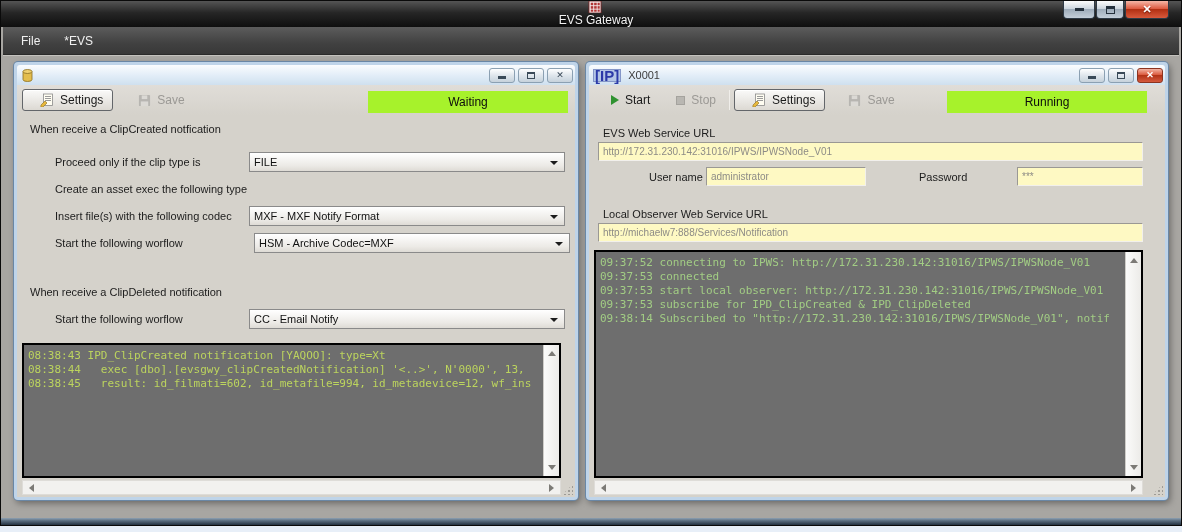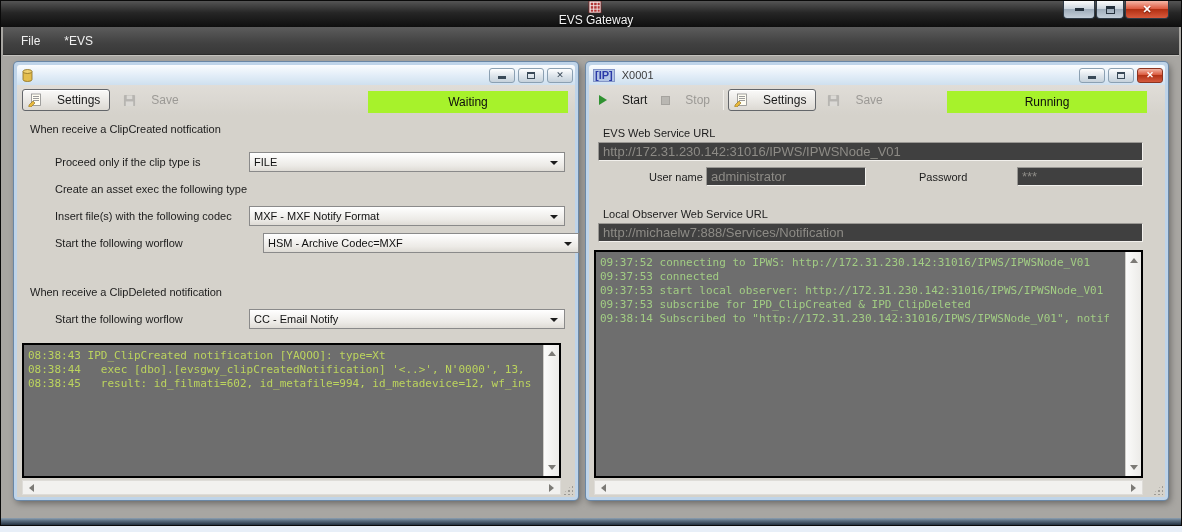--- a/index.html
+++ b/index.html
@@ -39,58 +39,58 @@
     background:linear-gradient(#ffffff,#dfe6ec 50%,#c6d2dc); margin-left:3px;
     display:flex; align-items:center; justify-content:center; color:#3a4a58; font-size:9px; }
   .cbtn.close-red { background:linear-gradient(#f3b3a2,#da5a3e 45%,#b33418 50%,#d55a3e); border-color:#8c3420; color:#fff; font-weight:bold; }
   .cglyph-min { width:8px; height:3px; background:#3a4a58; margin-top:5px; }
   .cglyph-max { width:8px; height:7px; border:1px solid #3a4a58; border-top:2px solid #3a4a58; }
   .child-body { position:relative; background:#d5d2cb; height:calc(100% - 20px);
     box-shadow:inset 0 1px 0 #e6e3de; }
 
   
   .toolstrip { position:absolute; left:0; top:0; right:0; height:30px; background:linear-gradient(#e0ddd8,#d5d2cb); display:flex; align-items:center; padding-left:5px; }
-  .tool-btn { display:inline-flex; align-items:center; gap:15px; height:22px; padding:0 9px 0 5px; font-size:12px; color:#1a1a1a; }
+  .tool-btn { display:inline-flex; align-items:center; gap:6px; height:22px; padding:0 9px 0 17px; font-size:12px; color:#1a1a1a; }
   .tool-btn.pressed { border:1px solid #63666a; border-radius:3px; background:linear-gradient(#fafaf9,#dcd9d3); box-shadow:inset 0 1px 0 #fff; }
   .tool-btn.disabled { color:#9b9995; }
   .tool-sep { width:1px; height:20px; background:#9a9894; border-right:1px solid #f0eeea; margin:0 4px; }
   .play-tri { width:0; height:0; border-top:5px solid transparent; border-bottom:5px solid transparent; border-left:8px solid #2f9230; }
   .stop-sq { width:9px; height:9px; background:#b9b7b2; border:1px solid #a5a39e; }
 
   
   .statusbar { position:absolute; top:6px; width:200px; height:22px; background:#a7f22b;
     display:flex; align-items:center; justify-content:center; font-size:12px; color:#0c0c0c;margin-left:11px; }
 
   
   .flabel { position:absolute; color:#1c1c1c; font-size:11px; white-space:nowrap; }
   .combo { position:absolute; width:316px; height:20px; border:1px solid #8a8a8a;
     background:linear-gradient(#ffffff,#eceae6 70%,#dedbd5); display:flex; align-items:center; padding-left:4px; font-size:11px; color:#111; }
   .combo-arrow { position:absolute; right:6px; top:8px; width:0; height:0;
     border-left:4px solid transparent; border-right:4px solid transparent; border-top:4px solid #1c1c1c; }
   .tb { position:absolute; height:19px; border:1px solid; border-color:#9a9894 #f2f0ec #f2f0ec #9a9894;
-    background:#404040; color:#8d8b86; font-family:"Liberation Sans",sans-serif; font-size:13px; padding:0 4px; outline:none; }
+    background:#fef9c3; color:#8d8b86; font-family:"Liberation Sans",sans-serif; font-size:10px; padding:0 4px; outline:none; }
 
   
   .logbox { position:absolute; background:#6e6e6e; border:2px solid #000000; overflow:hidden; }
   .logbox pre { font-family:"DejaVu Sans Mono","Liberation Mono",monospace; font-size:11px; line-height:14px;
     padding:4px 20px 4px 4px; white-space:pre; }
   .left-log-text  { color:#bcd45e; }
   .right-log-text { color:#a2cd84; }
   .vscroll { position:absolute; right:0; top:0; bottom:0; width:16px;
     background:linear-gradient(90deg,#fbfbfa,#ecebe8); border-left:1px solid #cfcdc9; }
   .arr-up   { position:absolute; left:4px; top:6px; width:0; height:0; border-left:4px solid transparent; border-right:4px solid transparent; border-bottom:5px solid #7c7a76; }
   .arr-down { position:absolute; left:4px; bottom:6px; width:0; height:0; border-left:4px solid transparent; border-right:4px solid transparent; border-top:5px solid #7c7a76; }
   .hscroll { position:absolute; height:15px; background:#f2f1ef; border:1px solid #dedcd8; }
   .arr-left  { position:absolute; left:6px; top:3px; width:0; height:0; border-top:4px solid transparent; border-bottom:4px solid transparent; border-right:5px solid #7c7a76; }
   .arr-right { position:absolute; right:6px; top:3px; width:0; height:0; border-top:4px solid transparent; border-bottom:4px solid transparent; border-left:5px solid #7c7a76; }
   .grip { position:absolute; right:2px; bottom:2px; width:11px; height:11px;
     background-image:radial-gradient(#979590 32%,transparent 34%); background-size:4px 4px; background-position:1px 1px;
     clip-path:polygon(100% 0,100% 100%,0 100%); opacity:.9; }
 
-  .ip-icon { margin-left:4px; background:#b4c6e6; border:1px solid #8496c8; color:#2b3aa8; font-weight:bold; font-size:11px; padding:0 1px; line-height:11px; }
+  .ip-icon { margin-left:4px; background:#b4c6e6; border:1px solid #8496c8; color:#2b3aa8; font-weight:bold; font-size:15px; padding:0 1px; line-height:11px; }
   .db-icon { width:11px; height:13px; margin-left:5px; }
 </style>
 </head>
 <body>
 
 <div class="app">
 
   <div class="titlebar">
     <svg class="app-icon" viewBox="0 0 14 14">
       <rect x="0" y="0" width="14" height="14" fill="#f4eeee" stroke="#7a2424"></rect>
@@ -181,21 +181,21 @@
 
     <div class="flabel" style="left:38px; top:98px;">Create an asset exec the following type</div>
 
     <div class="flabel" style="left:38px; top:125px;">Insert file(s) with the following codec</div>
     <div class="combo" style="left:232px; top:121px;">
       <span>MXF - MXF Notify Format</span>
       <span class="combo-arrow"></span>
     </div>
 
     <div class="flabel" style="left:38px; top:152px;">Start the following worflow</div>
-    <div class="combo" style="left:246px; top:148px;text-align:right;">
+    <div class="combo" style="left:237px; top:148px;text-align:right;">
       <span>HSM - Archive Codec=MXF</span>
       <span class="combo-arrow"></span>
     </div>
 
     <div class="flabel" style="left:13px; top:201px;">When receive a ClipDeleted notification</div>
 
     <div class="flabel" style="left:38px; top:228px;">Start the following worflow</div>
     <div class="combo" style="left:232px; top:224px;">
       <span>CC - Email Notify</span>
       <span class="combo-arrow"></span>

